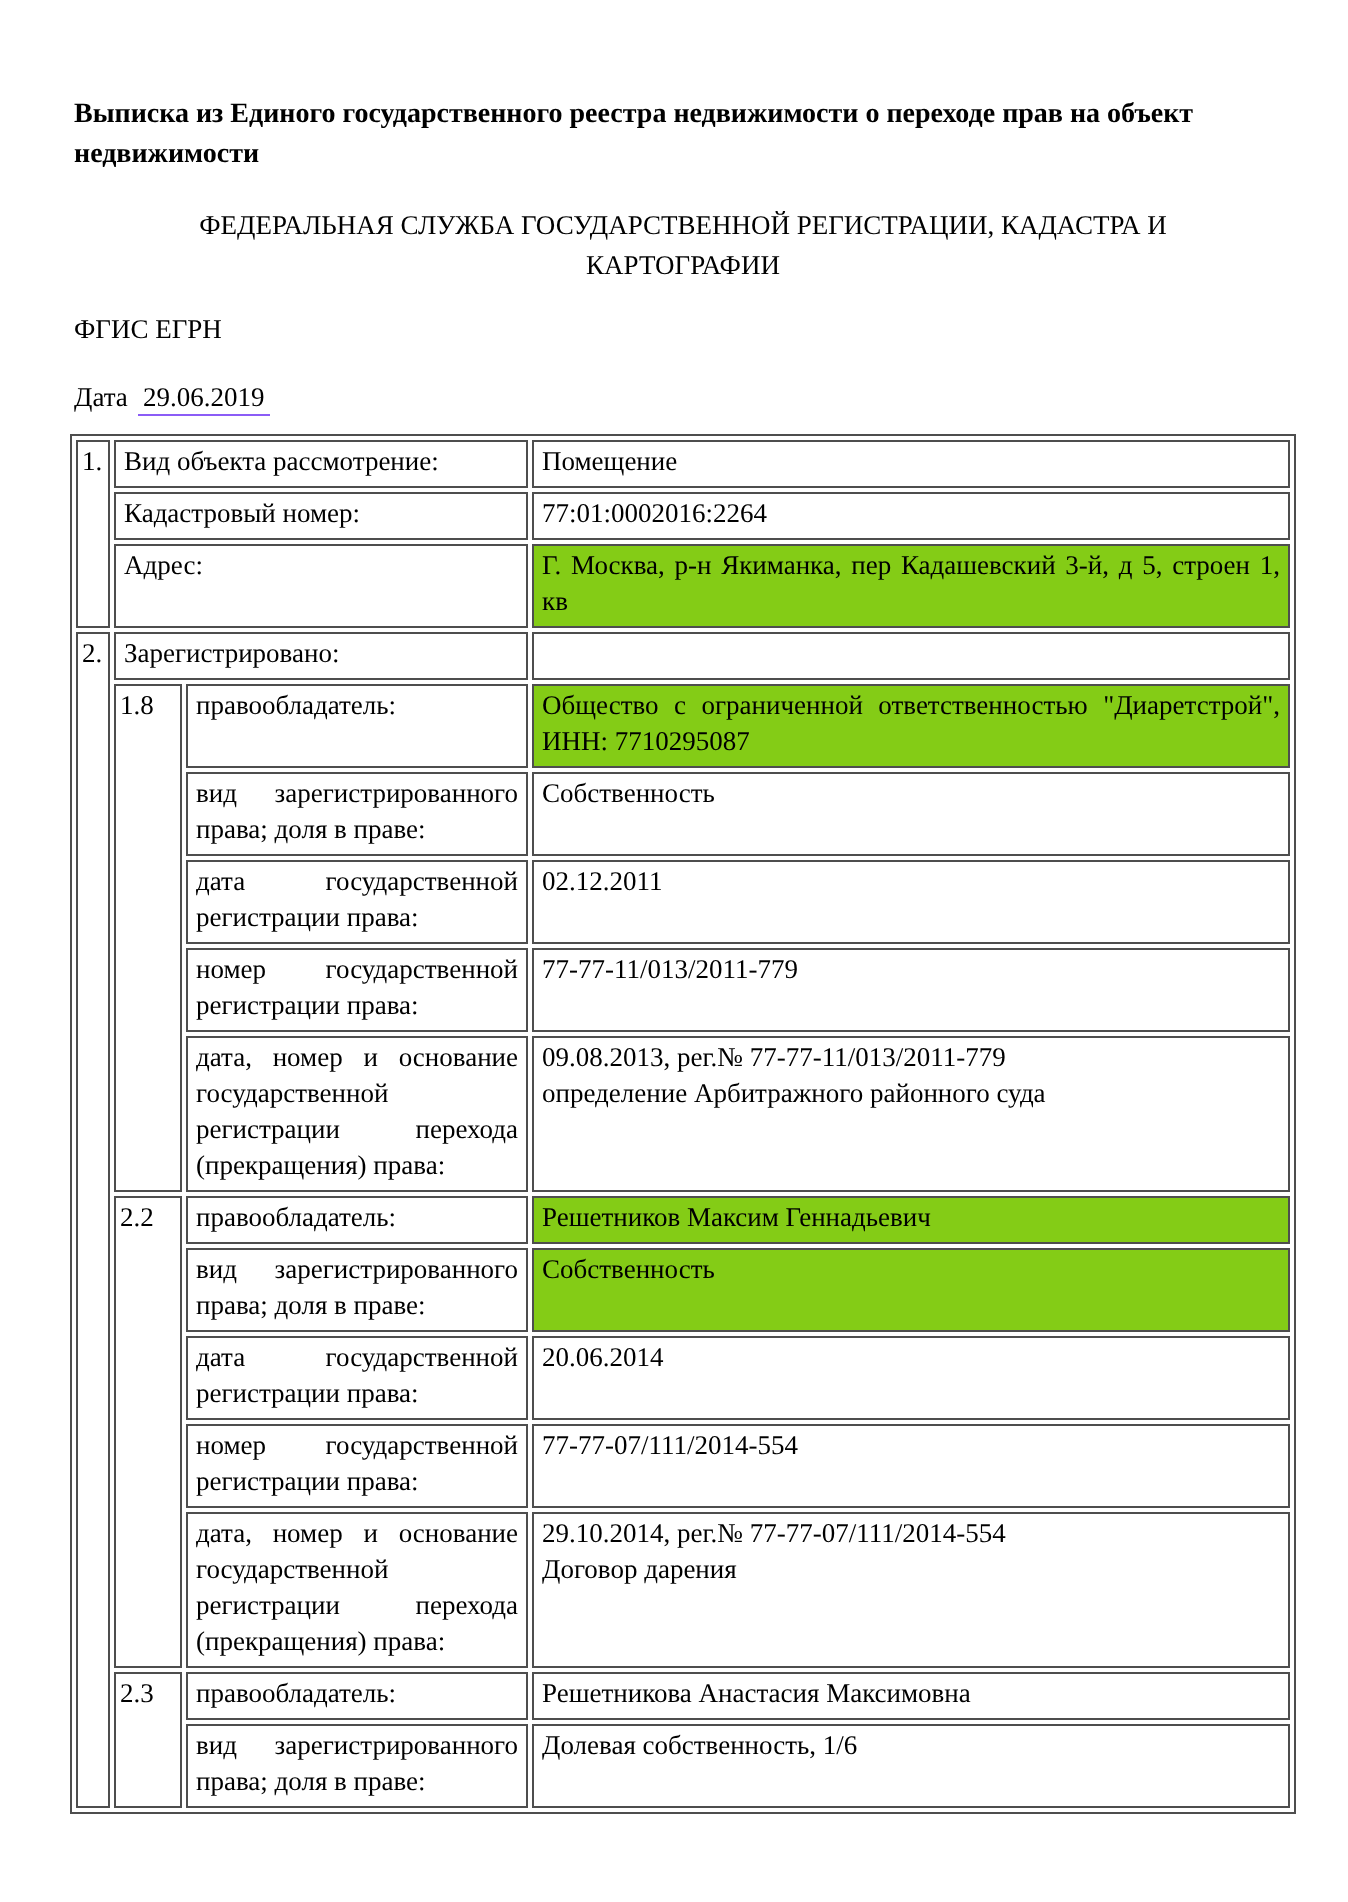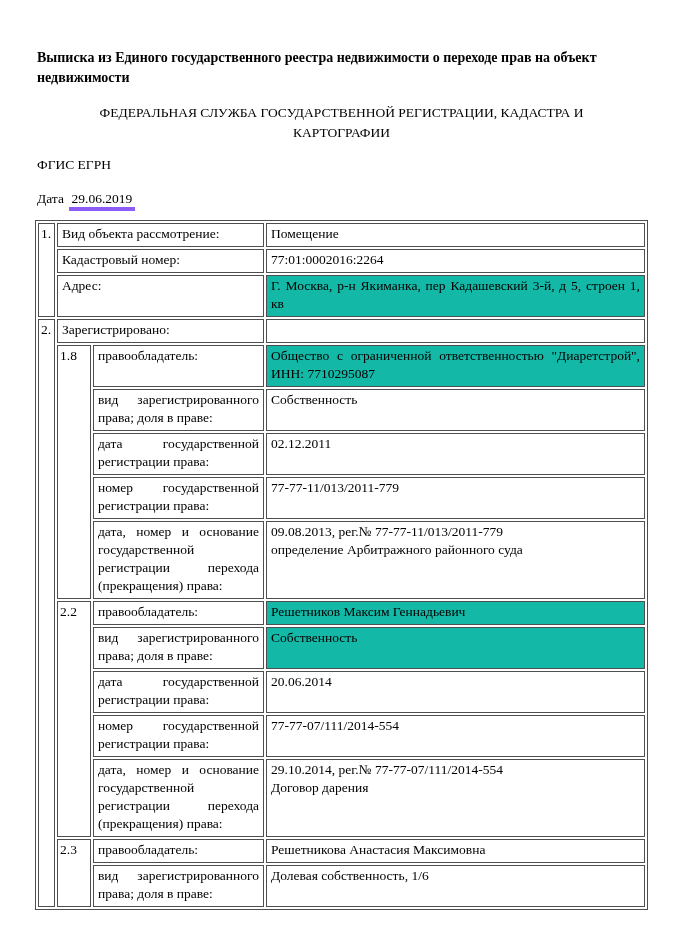--- a/index.html
+++ b/index.html
@@ -9,36 +9,36 @@
   }
   .doc{padding:0 28px 0 37px}
   .title{
     font-size:14px;font-weight:bold;text-align:left;
     margin:48px 0 0;line-height:20px;
   }
   .agency{text-align:center;margin:15px auto 0;line-height:20px;max-width:575px}
   .system{text-align:left;margin:14px 0 0}
   .dateline{display:flex;justify-content:space-between;align-items:baseline;margin-top:17px}
   .dl-group{white-space:nowrap}
-  .u{display:inline-block;border-bottom:4px solid #8b5cf6;text-align:center;line-height:17px}
+  .u{display:inline-block;border-bottom:1px solid #8b5cf6;text-align:center;line-height:17px}
   .u-date{width:66px;margin-left:5px}
   .u-num{width:208px;margin-left:6px}
   .intro{text-align:justify;line-height:21px;margin:14px 0 0}
   table.reg{
     border-collapse:separate;border-spacing:2px;border:1px solid #4e4e4e;
     margin:9px 0 0 -2px;width:613px;table-layout:fixed;
   }
   td{
     border:1px solid #4e4e4e;vertical-align:top;
     padding:1px 4px 3px;line-height:18px;text-align:justify;
     overflow:hidden;
   }
   td.num,td.sub{padding:1px 1px 1px 2px;text-align:left}
   td.val{white-space:pre-line}
-  td.hl{background:#14b8a6}
+  td.hl{background:#84cc16}
 </style>
 </head>
 <body>
 
 <div class="doc">
 
   <h1 class="title">Выписка из Единого государственного реестра недвижимости о переходе прав на объект недвижимости</h1>
 
   <div class="agency">ФЕДЕРАЛЬНАЯ СЛУЖБА ГОСУДАРСТВЕННОЙ РЕГИСТРАЦИИ, КАДАСТРА И КАРТОГРАФИИ</div>
 

